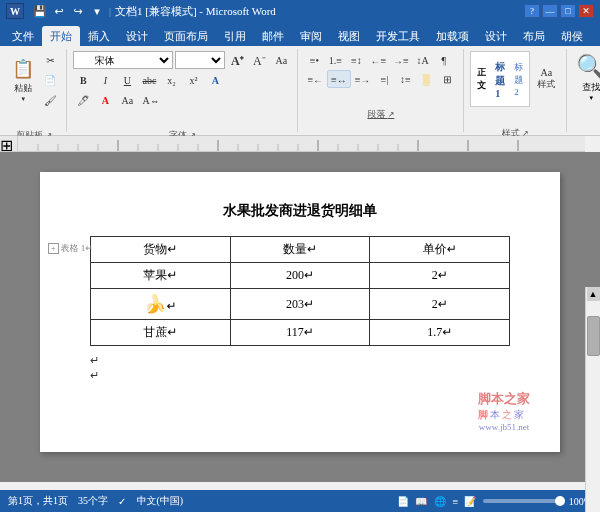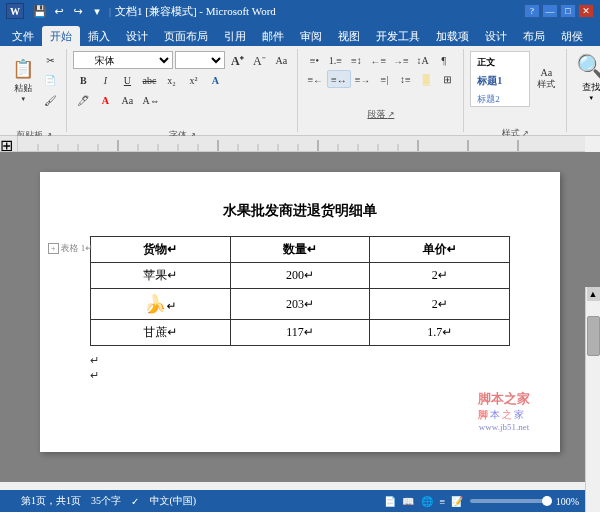--- a/index.html
+++ b/index.html
@@ -184,21 +184,21 @@
       width: 100%;
       border-collapse: collapse;
       font-size: 12px;
     }
     .data-table td, .data-table th {
       border: 1px solid #333;
       padding: 4px 8px;
       text-align: center;
     }
     .data-table th {
-      font-weight: bold;
+      font-weight: normal;
     }
     .banana-emoji { font-size: 18px; }
 
     
     .watermark {
       position: absolute;
       bottom: 20px;
       right: 30px;
       opacity: 0.5;
       font-size: 10px;
@@ -230,21 +230,21 @@
       border-radius: 2px;
       border: 1px solid #999;
     }
 
     
     .status-bar {
       background: #1e5da6;
       height: 22px;
       display: flex;
       align-items: center;
-      padding: 0 21px;
+      padding: 0 8px;
       color: white;
       font-size: 10px;
       justify-content: space-between;
       flex-shrink: 0;
     }
     .status-left { display: flex; gap: 10px; align-items: center; }
     .status-right { display: flex; gap: 6px; align-items: center; }
     .zoom-slider {
       width: 80px;
       height: 4px;
@@ -295,25 +295,26 @@
       gap: 1px;
     }
     .para-row { display: flex; gap: 1px; align-items: center; }
 
     .styles-btn {
       height: 56px;
       width: 60px;
       background: white;
       border: 1px solid #ccc;
       display: flex;
-      flex-direction: column;
+      flex-direction: row;
       gap: 1px;
       padding: 2px;
       cursor: pointer;
       font-size: 9px;
+      align-items: center;
     }
     .style-item {
       padding: 1px 3px;
       font-size: 9px;
       border: 1px solid transparent;
     }
     .style-item.normal { font-weight: bold; }
     .style-item.heading1 { color: #2b579a; font-size: 10px; font-weight: bold; }
 
     .edit-group-inner {

